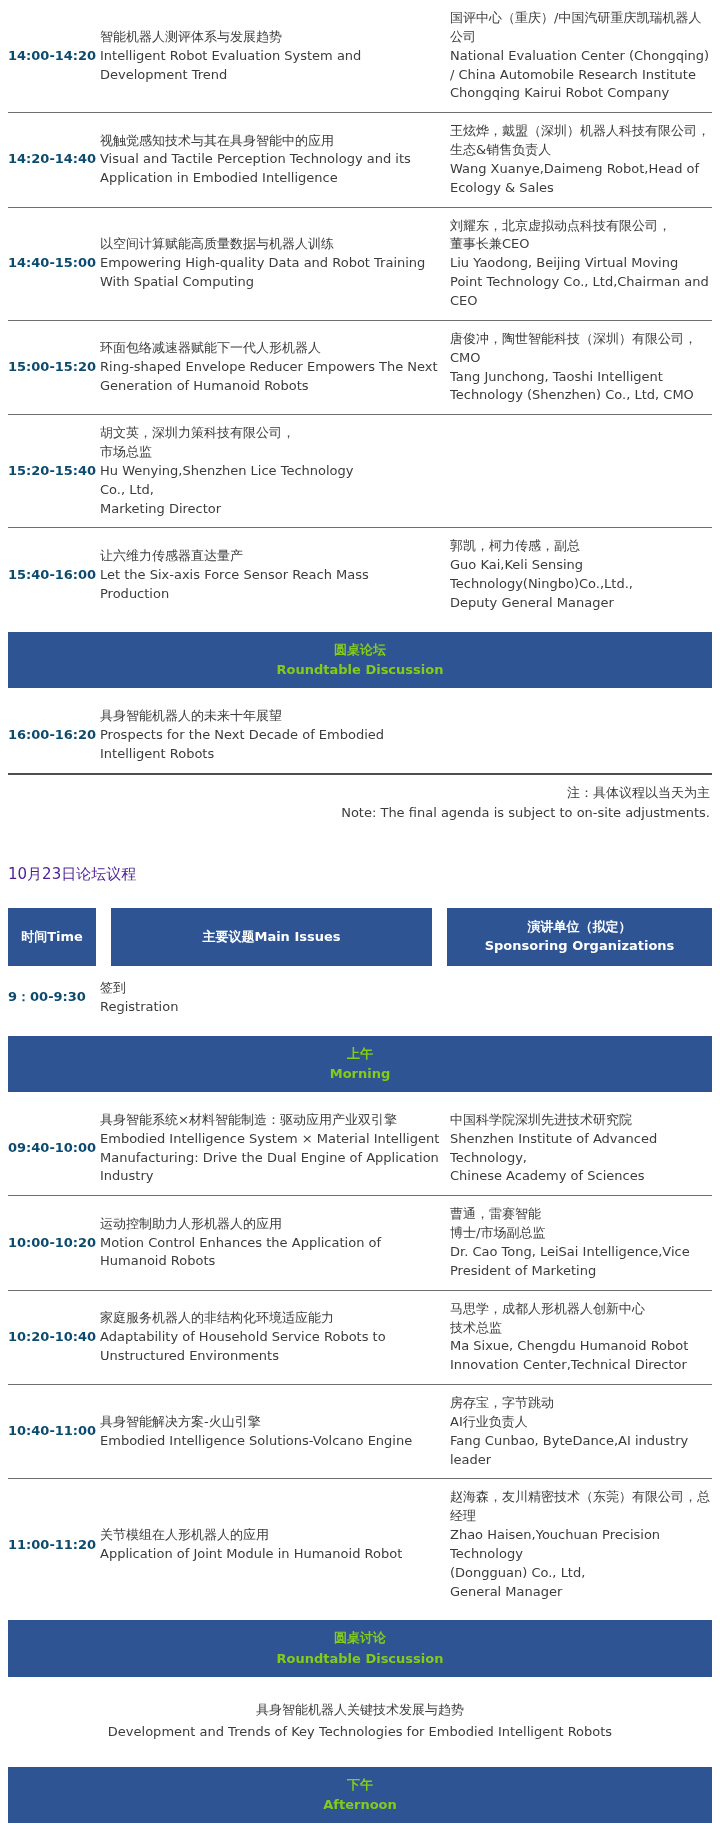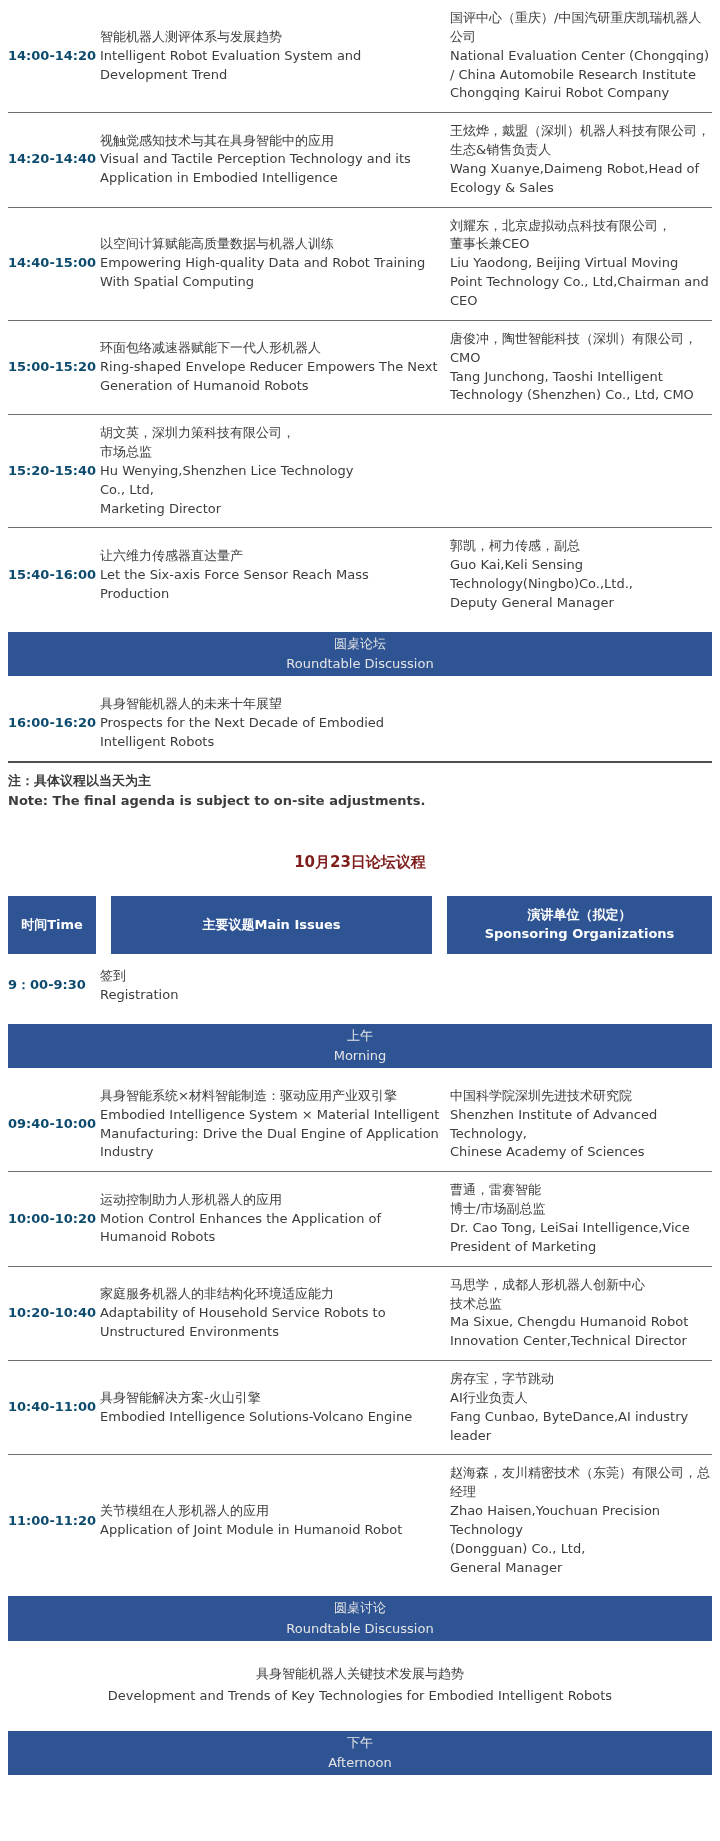--- a/index.html
+++ b/index.html
@@ -17,42 +17,42 @@
   .col-time{flex:0 0 92px;text-align:left;color:#0c4a6e;font-weight:bold;white-space:nowrap;}
   .col-issue{flex:1 1 auto;padding-right:10px;}
   .col-org{flex:0 0 262px;white-space:pre-line;}
   .cn{white-space:pre-line;}
 
   .sep{border-top:1px solid #6e6e6e;height:0;}
   .sep-thick{border-top:2px solid #4f4f4f;height:0;}
 
   
   .banner{
-    background:#2E5494;color:#e5e5e5;text-align:center;
-    padding:2px 0;margin:10px 0;font-weight:normal;
+    background:#2E5494;color:#84cc16;text-align:center;
+    padding:8px 0;margin:10px 0;font-weight:bold;
   }
   .banner div{line-height:1.55;}
 
   
   .thead{display:flex;gap:15px;margin:6px 0 4px 0;}
   .th{
     background:#2E5494;color:#ffffff;font-weight:bold;
     display:flex;flex-direction:column;align-items:center;justify-content:center;
     text-align:center;min-height:58px;box-sizing:border-box;padding:6px 4px;
   }
   .th-time{flex:0 0 88px;}
   .th-issue{flex:1 1 auto;}
   .th-org{flex:0 0 265px;text-align:right;}
 
   .day-title{
-    color:#7f1d1d;font-weight:bold;text-align:center;
+    color:#4c1d95;font-weight:normal;text-align:left;
     font-size:15px;margin:30px 0 22px 0;
   }
 
-  .note{text-align:left;padding:8px 2px 10px 0;font-weight:bold;}
+  .note{text-align:right;padding:8px 2px 10px 0;}
   .note div{line-height:1.6;}
 
   .topic{text-align:center;padding:12px 0 14px 0;}
   .topic div{line-height:1.7;}
 </style>
 </head>
 <body>
 
 <div class="page">
 

